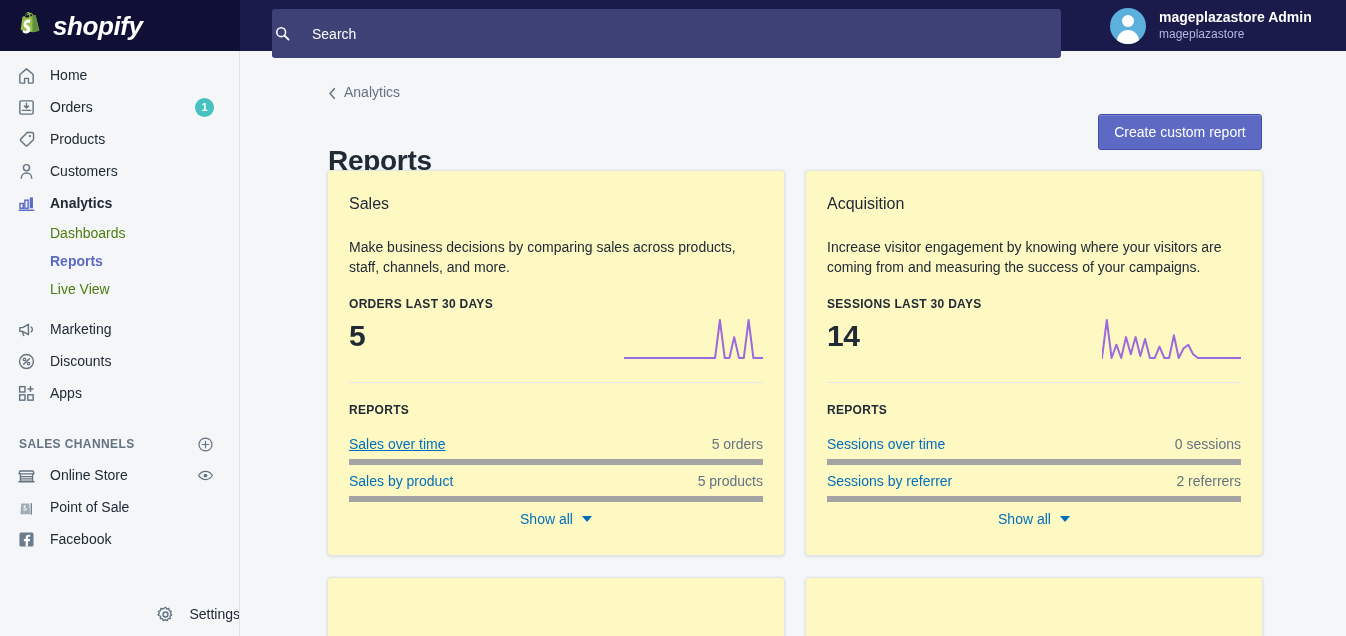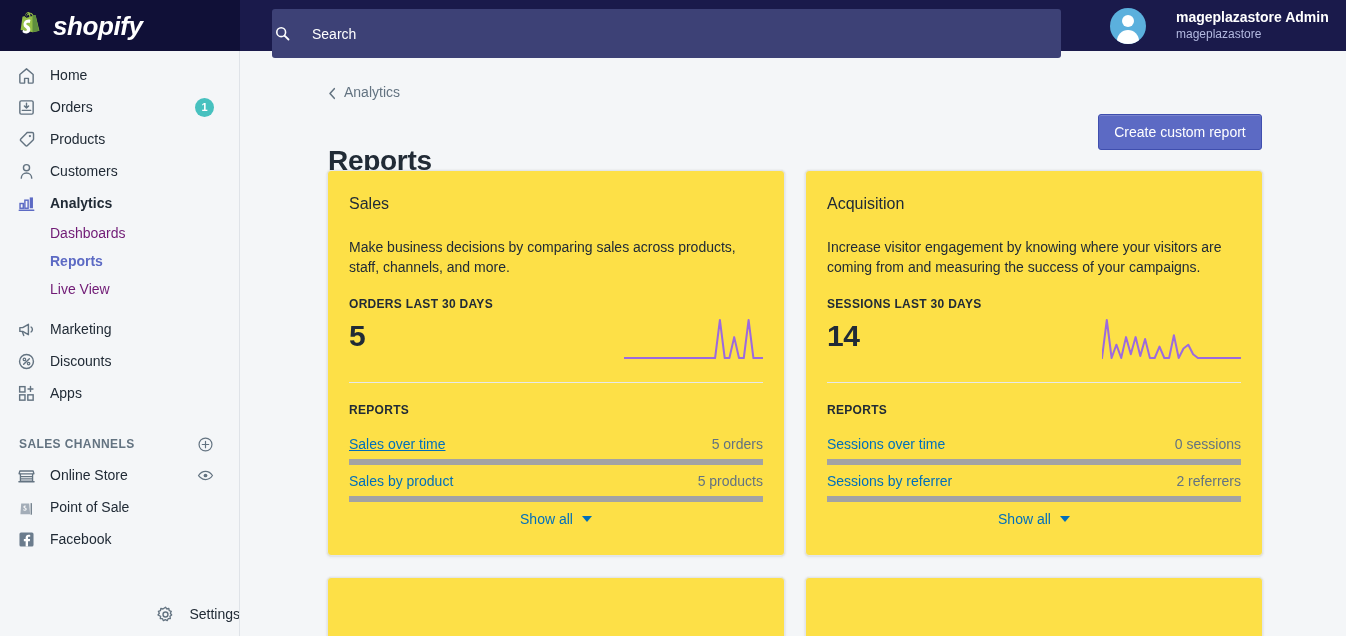--- a/index.html
+++ b/index.html
@@ -51,21 +51,21 @@
     color: #ffffff;
     font-family: "Liberation Sans", sans-serif;
     font-size: 14px;
     width: 700px;
   }
   #search-input::placeholder { color: #ffffff; opacity: 1; }
 
   #account {
     position: absolute; left: 1096px; top: 0;
     height: 51px; width: 250px;
-    display: flex; align-items: center; gap: 30px;
+    display: flex; align-items: center; gap: 13px;
     padding-left: 14px;
     cursor: pointer;
   }
   #account .avatar {
     width: 36px; height: 36px; border-radius: 50%;
     background: #5bb0dd;
     position: relative; overflow: hidden; flex: 0 0 auto;
   }
   #account .avatar::before {
     content:""; position:absolute; left:50%; top:7px;
@@ -108,21 +108,21 @@
     width: 19px; height: 19px; border-radius: 50%;
     background: #47c1bf; color: #ffffff;
     font-size: 11px; font-weight: bold;
     display: flex; align-items: center; justify-content: center;
   }
   .sub-item {
     display: flex; align-items: center;
     height: 28px; padding-left: 50px;
     cursor: pointer;
   }
-  .sub-item .lbl { font-size: 14px; color: #701a75; }
+  .sub-item .lbl { font-size: 14px; color: #4d7c0f; }
   .sub-item.active .lbl { color: #5c6ac4; font-weight: bold; }
 
   .section-head {
     display: flex; align-items: center;
     height: 30px; padding-left: 19px;
     margin-top: 20px; position: relative;
   }
   .section-head .lbl {
     font-size: 12px; color: #637381; font-weight: bold;
     letter-spacing: 0.4px;
@@ -158,21 +158,21 @@
     border: 1px solid #3f4eae;
     border-radius: 3px;
     color: #ffffff; font-size: 14px;
     font-family: "Liberation Sans", sans-serif;
     cursor: pointer;
     box-shadow: inset 0 1px 0 0 rgba(255,255,255,0.18);
   }
 
   .card {
     position: absolute;
-    background: #fde047;
+    background: #fef9c3;
     border: 1px solid #e3e6e9;
     border-radius: 4px;
     box-shadow: 0 0 0 1px rgba(63,63,68,0.02), 0 1px 3px 0 rgba(63,63,68,0.10);
   }
   #card-sales      { left: 86px;  top: 119px; width: 458px; height: 386px; }
   #card-acq        { left: 564px; top: 119px; width: 458px; height: 386px; }
   #card-customers  { left: 86px;  top: 526px; width: 458px; height: 120px; }
   #card-behavior   { left: 564px; top: 526px; width: 458px; height: 120px; }
 
   .card-title {

